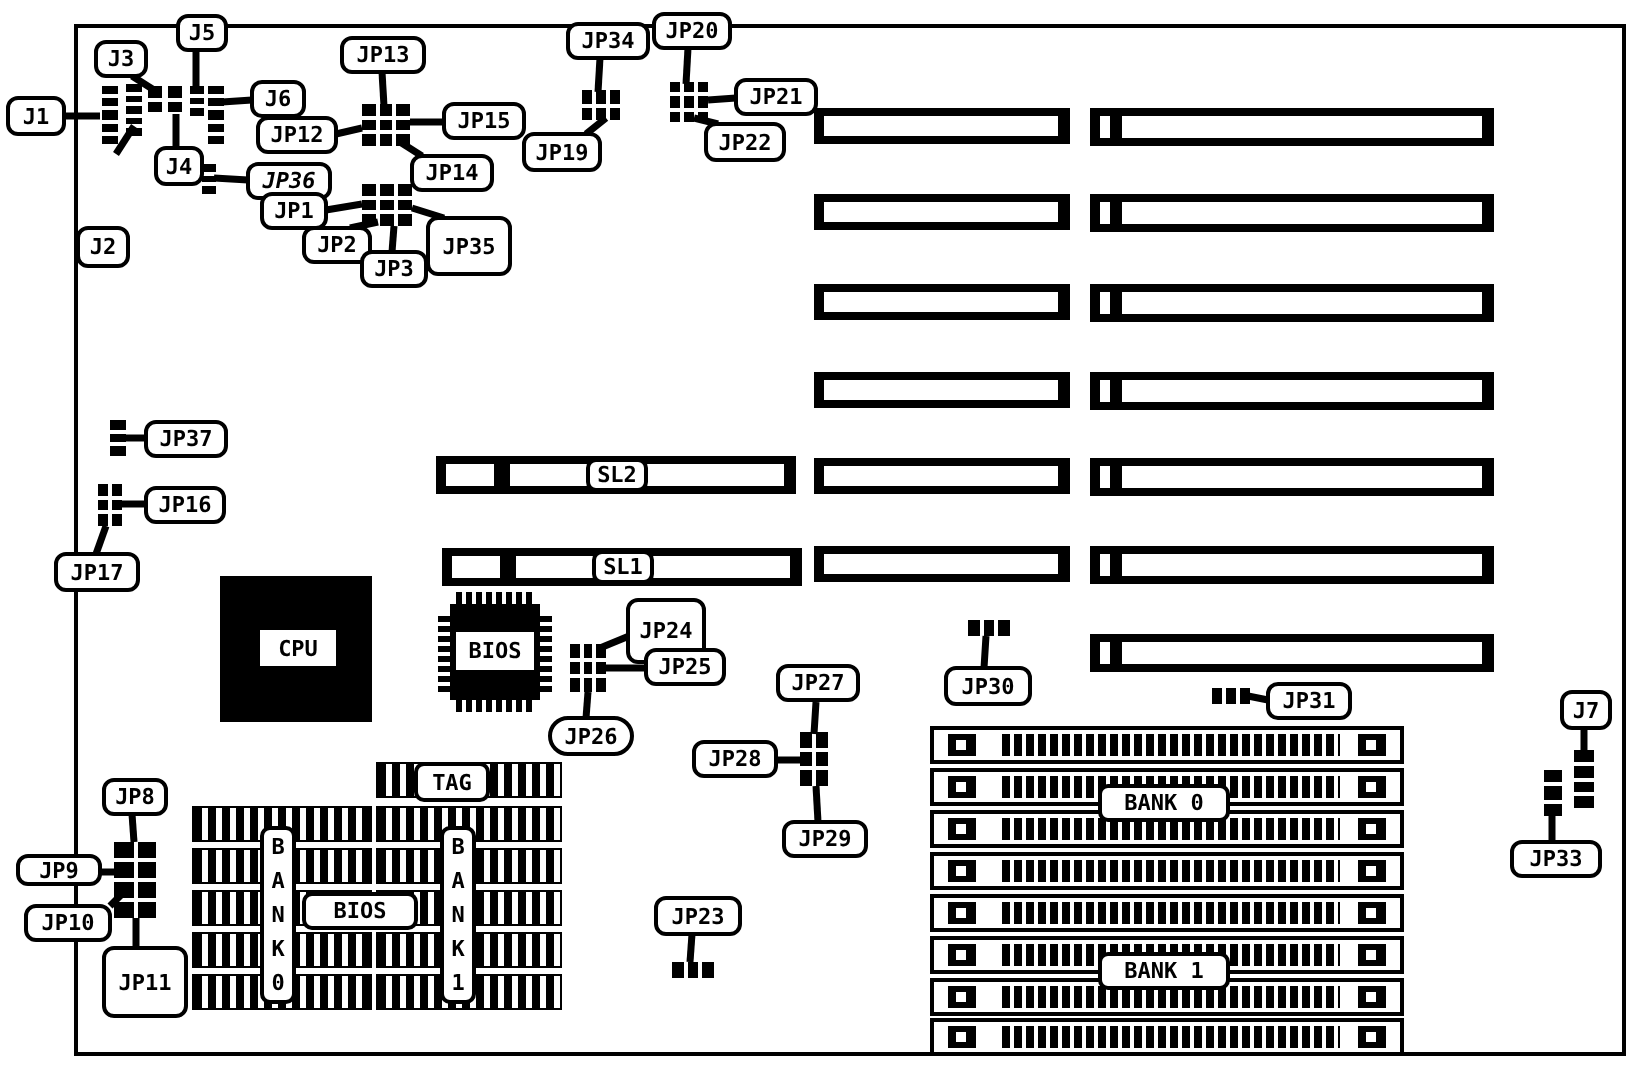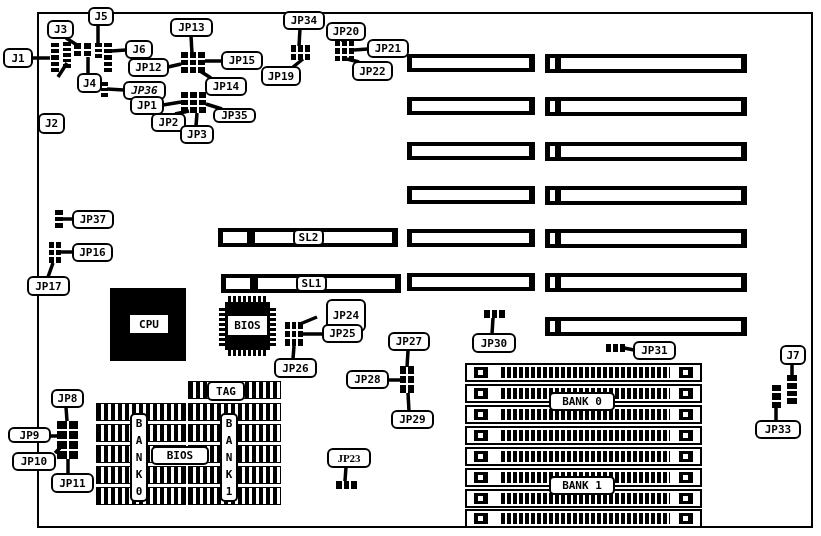--- a/index.html
+++ b/index.html
@@ -83,44 +83,44 @@
       <div class="callout" style="left: 47px; top: 20px; width: 27px; height: 19px;">J3</div>
       <div class="callout" style="left: 77px; top: 73px; width: 25px; height: 20px;">J4</div>
       <div class="callout" style="left: 88px; top: 7px; width: 26px; height: 19px;">J5</div>
       <div class="callout" style="left: 125px; top: 40px; width: 28px; height: 19px;">J6</div>
       <div class="callout" style="left: 128px; top: 58px; width: 41px; height: 19px;">JP12</div>
       <div class="callout" style="left: 170px; top: 18px; width: 43px; height: 19px;">JP13</div>
       <div class="callout" style="left: 221px; top: 51px; width: 42px; height: 19px;">JP15</div>
       <div class="callout" style="left: 205px; top: 77px; width: 42px; height: 19px;">JP14</div>
       <div class="callout" style="left: 261px; top: 66px; width: 40px; height: 20px;">JP19</div>
       <div class="callout" style="left: 283px; top: 11px; width: 42px; height: 19px;">JP34</div>
-      <div class="callout" style="left: 326px; top: 22px; width: 40px; height: 19px;">JP20</div>
+      <div class="callout" style="left: 326px; top: 6px; width: 40px; height: 19px;">JP20</div>
       <div class="callout" style="left: 367px; top: 39px; width: 42px; height: 19px;">JP21</div>
       <div class="callout" style="left: 352px; top: 61px; width: 41px; height: 20px;">JP22</div>
       <div class="callout" style="left: 123px; top: 81px; width: 43px; height: 19px; font-style: italic;">JP36</div>
       <div class="callout" style="left: 130px; top: 96px; width: 34px; height: 19px;">JP1</div>
       <div class="callout" style="left: 151px; top: 113px; width: 35px; height: 19px;">JP2</div>
       <div class="callout" style="left: 180px; top: 125px; width: 34px; height: 19px;">JP3</div>
-      <div class="callout" style="left: 213px; top: 108px; width: 43px; height: 15px;">JP35</div>
+      <div class="callout" style="left: 213px; top: 108px; width: 43px; height: 30px;">JP35</div>
       <div class="callout" style="left: 72px; top: 210px; width: 42px; height: 19px;">JP37</div>
       <div class="callout" style="left: 72px; top: 243px; width: 41px; height: 19px;">JP16</div>
       <div class="callout" style="left: 27px; top: 276px; width: 43px; height: 20px;">JP17</div>
-      <div class="callout" style="left: 326px; top: 299px; width: 40px; height: 33px;">JP24</div>
+      <div class="callout" style="left: 313px; top: 299px; width: 40px; height: 33px;">JP24</div>
       <div class="callout" style="left: 322px; top: 324px; width: 41px; height: 19px;">JP25</div>
-      <div class="callout" style="left: 274px; top: 358px; width: 43px; height: 20px;">JP26</div>
+      <div class="callout" style="left: 274px; top: 358px; width: 43px; height: 20px; border-radius: 10px;">JP26</div>
       <div class="callout" style="left: 388px; top: 332px; width: 42px; height: 19px;">JP27</div>
       <div class="callout" style="left: 346px; top: 370px; width: 43px; height: 19px;">JP28</div>
       <div class="callout" style="left: 391px; top: 410px; width: 43px; height: 19px;">JP29</div>
       <div class="callout" style="left: 472px; top: 333px; width: 44px; height: 20px;">JP30</div>
       <div class="callout" style="left: 633px; top: 341px; width: 43px; height: 19px;">JP31</div>
-      <div class="callout" style="left: 327px; top: 448px; width: 44px; height: 20px; font-family: Liberation Serif, serif;">JP23</div>
+      <div class="callout" style="left: 327px; top: 448px; width: 44px; height: 20px;">JP23</div>
       <div class="callout" style="left: 51px; top: 389px; width: 33px; height: 19px;">JP8</div>
       <div class="callout" style="left: 8px; top: 427px; width: 43px; height: 16px;">JP9</div>
       <div class="callout" style="left: 12px; top: 452px; width: 44px; height: 19px;">JP10</div>
-      <div class="callout" style="left: 51px; top: 473px; width: 43px; height: 20px;">JP11</div>
+      <div class="callout" style="left: 51px; top: 473px; width: 43px; height: 36px;">JP11</div>
       <div class="callout" style="left: 780px; top: 345px; width: 26px; height: 20px;">J7</div>
       <div class="callout" style="left: 755px; top: 420px; width: 46px; height: 19px;">JP33</div>
       <div class="hdr" style="left: 51px; top: 43px; width: 8px; height: 29px; grid-template-columns: repeat(1, 1fr); grid-template-rows: repeat(5, 1fr);">
         <i></i>
         <i></i>
         <i></i>
         <i></i>
         <i></i>
       </div>
       <div class="hdr" style="left: 63px; top: 42px; width: 8px; height: 26px; grid-template-columns: repeat(1, 1fr); grid-template-rows: repeat(5, 1fr);">

